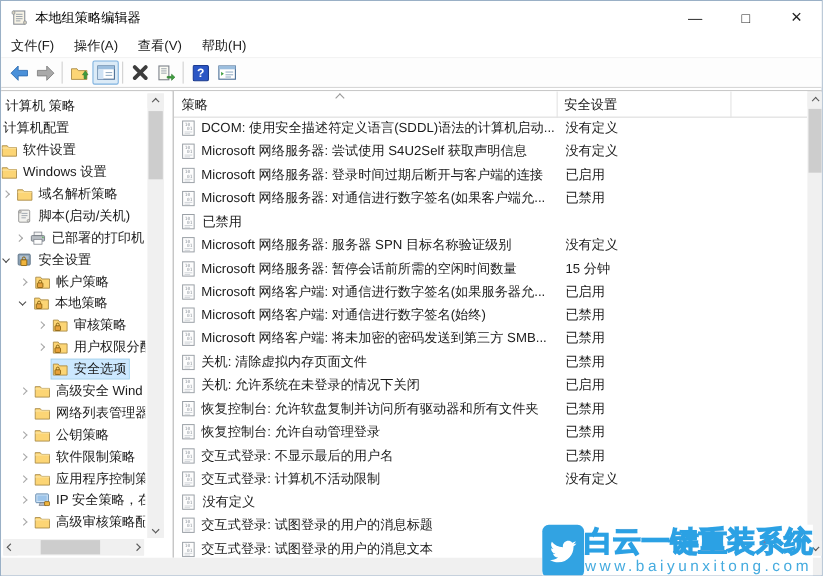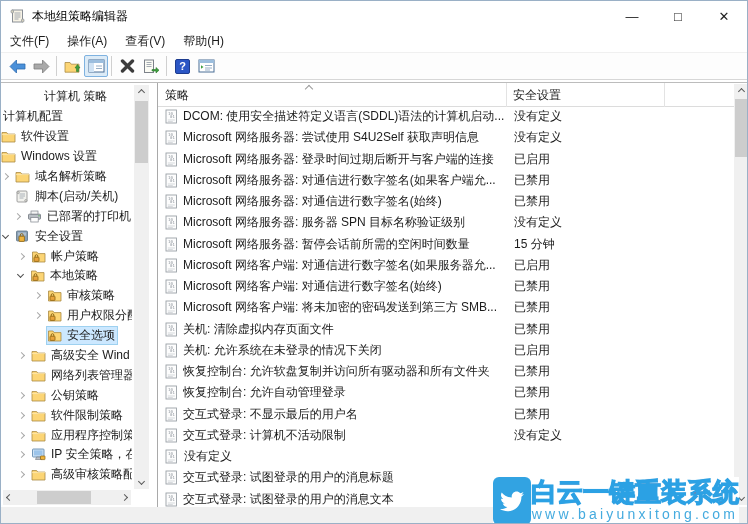--- a/index.html
+++ b/index.html
@@ -148,21 +148,21 @@
           <path d="M3 6.2 L5.5 8 L3 9.8 Z" fill="#3f9e3f"></path>
           <path d="M7 6.5h7M7 9h7M7 11h5" stroke="#8ca6bf" stroke-width="0.9"></path>
         </svg>
       </div>
     </div>
 
   <div class="panes-topline"></div>
 
   <div class="tree-pane">
     <div class="tree-rows" id="tree-rows">
-        <div class="tree-row" style="padding-left: 2px; margin-left: 39px;">
+        <div class="tree-row" style="padding-left: 2px;">
           <span class="sel-wrap">
             <span class="tr-label">计算机 策略</span>
           </span>
         </div>
         <div class="tree-row">
           <span class="sel-wrap">
             <span class="tr-label">计算机配置</span>
           </span>
         </div>
         <div class="tree-row">
@@ -501,21 +501,20 @@
         </div>
         <div class="list-row">
           <span class="lr-icon">
             <svg width="13" height="15" viewBox="0 0 13 15">
               <rect x="1" y="1" width="10.5" height="13" fill="#fdfdfd" stroke="#9aa0a6" stroke-width="0.9"></rect>
               <text x="3" y="5.6" font-size="4" fill="#8c939b" font-family="DejaVu Sans Mono,monospace">10</text>
               <text x="5" y="9.4" font-size="4" fill="#8c939b" font-family="DejaVu Sans Mono,monospace">01</text>
               <path d="M2.8 11h7M2.8 12.6h5" stroke="#c3c8cd" stroke-width="0.7"></path>
             </svg>
           </span>
-          <span class="lr-policy">Microsoft 网络服务器: 对通信进行数字签名(始终)</span>
           <span class="lr-setting">已禁用</span>
         </div>
         <div class="list-row">
           <span class="lr-icon">
             <svg width="13" height="15" viewBox="0 0 13 15">
               <rect x="1" y="1" width="10.5" height="13" fill="#fdfdfd" stroke="#9aa0a6" stroke-width="0.9"></rect>
               <text x="3" y="5.6" font-size="4" fill="#8c939b" font-family="DejaVu Sans Mono,monospace">10</text>
               <text x="5" y="9.4" font-size="4" fill="#8c939b" font-family="DejaVu Sans Mono,monospace">01</text>
               <path d="M2.8 11h7M2.8 12.6h5" stroke="#c3c8cd" stroke-width="0.7"></path>
             </svg>

